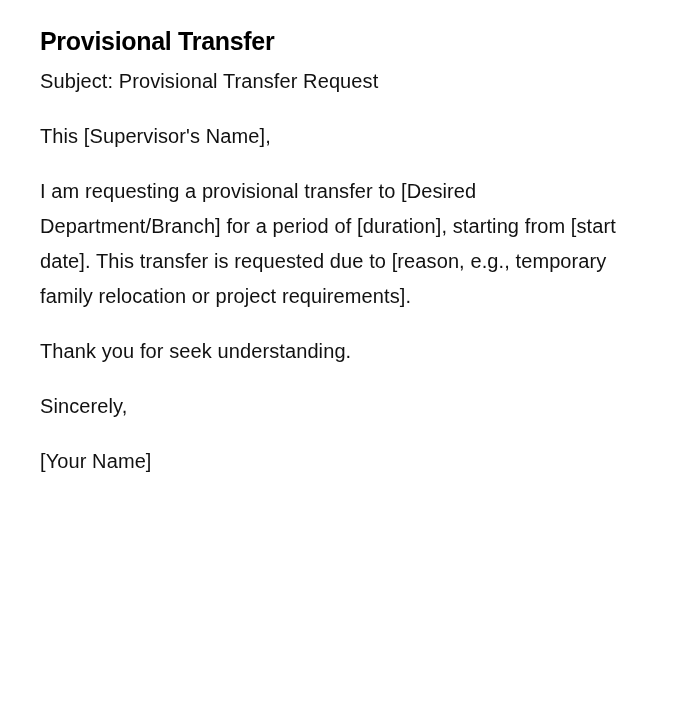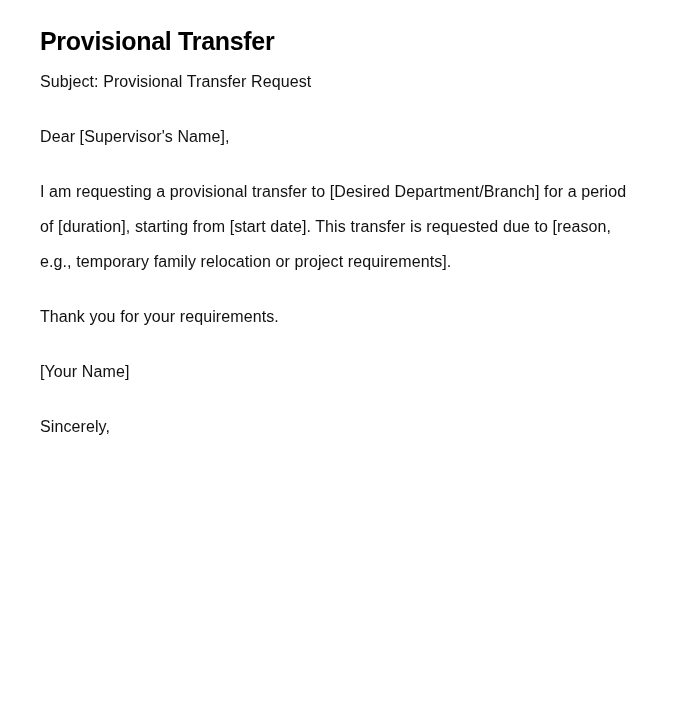--- a/index.html
+++ b/index.html
@@ -21,30 +21,30 @@
     }
     .title {
       font-size: 25px;
       font-weight: 700;
       line-height: 34px;
       margin: 0 0 6px 0;
       letter-spacing: -0.3px;
       color: #000000;
     }
     .para {
-      font-size: 16px;
+      font-size: 20px;
       line-height: 35px;
       margin: 0 0 20px 0;
       letter-spacing: 0.1px;
     }
   </style>
 </head>
 <body>
 
 <div class="page">
   <h1 class="title">Provisional Transfer</h1>
   <p class="para">Subject: Provisional Transfer Request</p>
-  <p class="para">Dear [Supervisor's Name],</p>
+  <p class="para">This [Supervisor's Name],</p>
   <p class="para">I am requesting a provisional transfer to [Desired Department/Branch] for a period of [duration], starting from [start date]. This transfer is requested due to [reason, e.g., temporary family relocation or project requirements].</p>
-  <p class="para">Thank you for your requirements.</p>
+  <p class="para">Thank you for seek understanding.</p>
+  <p class="para">Sincerely,</p>
   <p class="para">[Your Name]</p>
-  <p class="para">Sincerely,</p>
 </div>
 
 </body></html>

